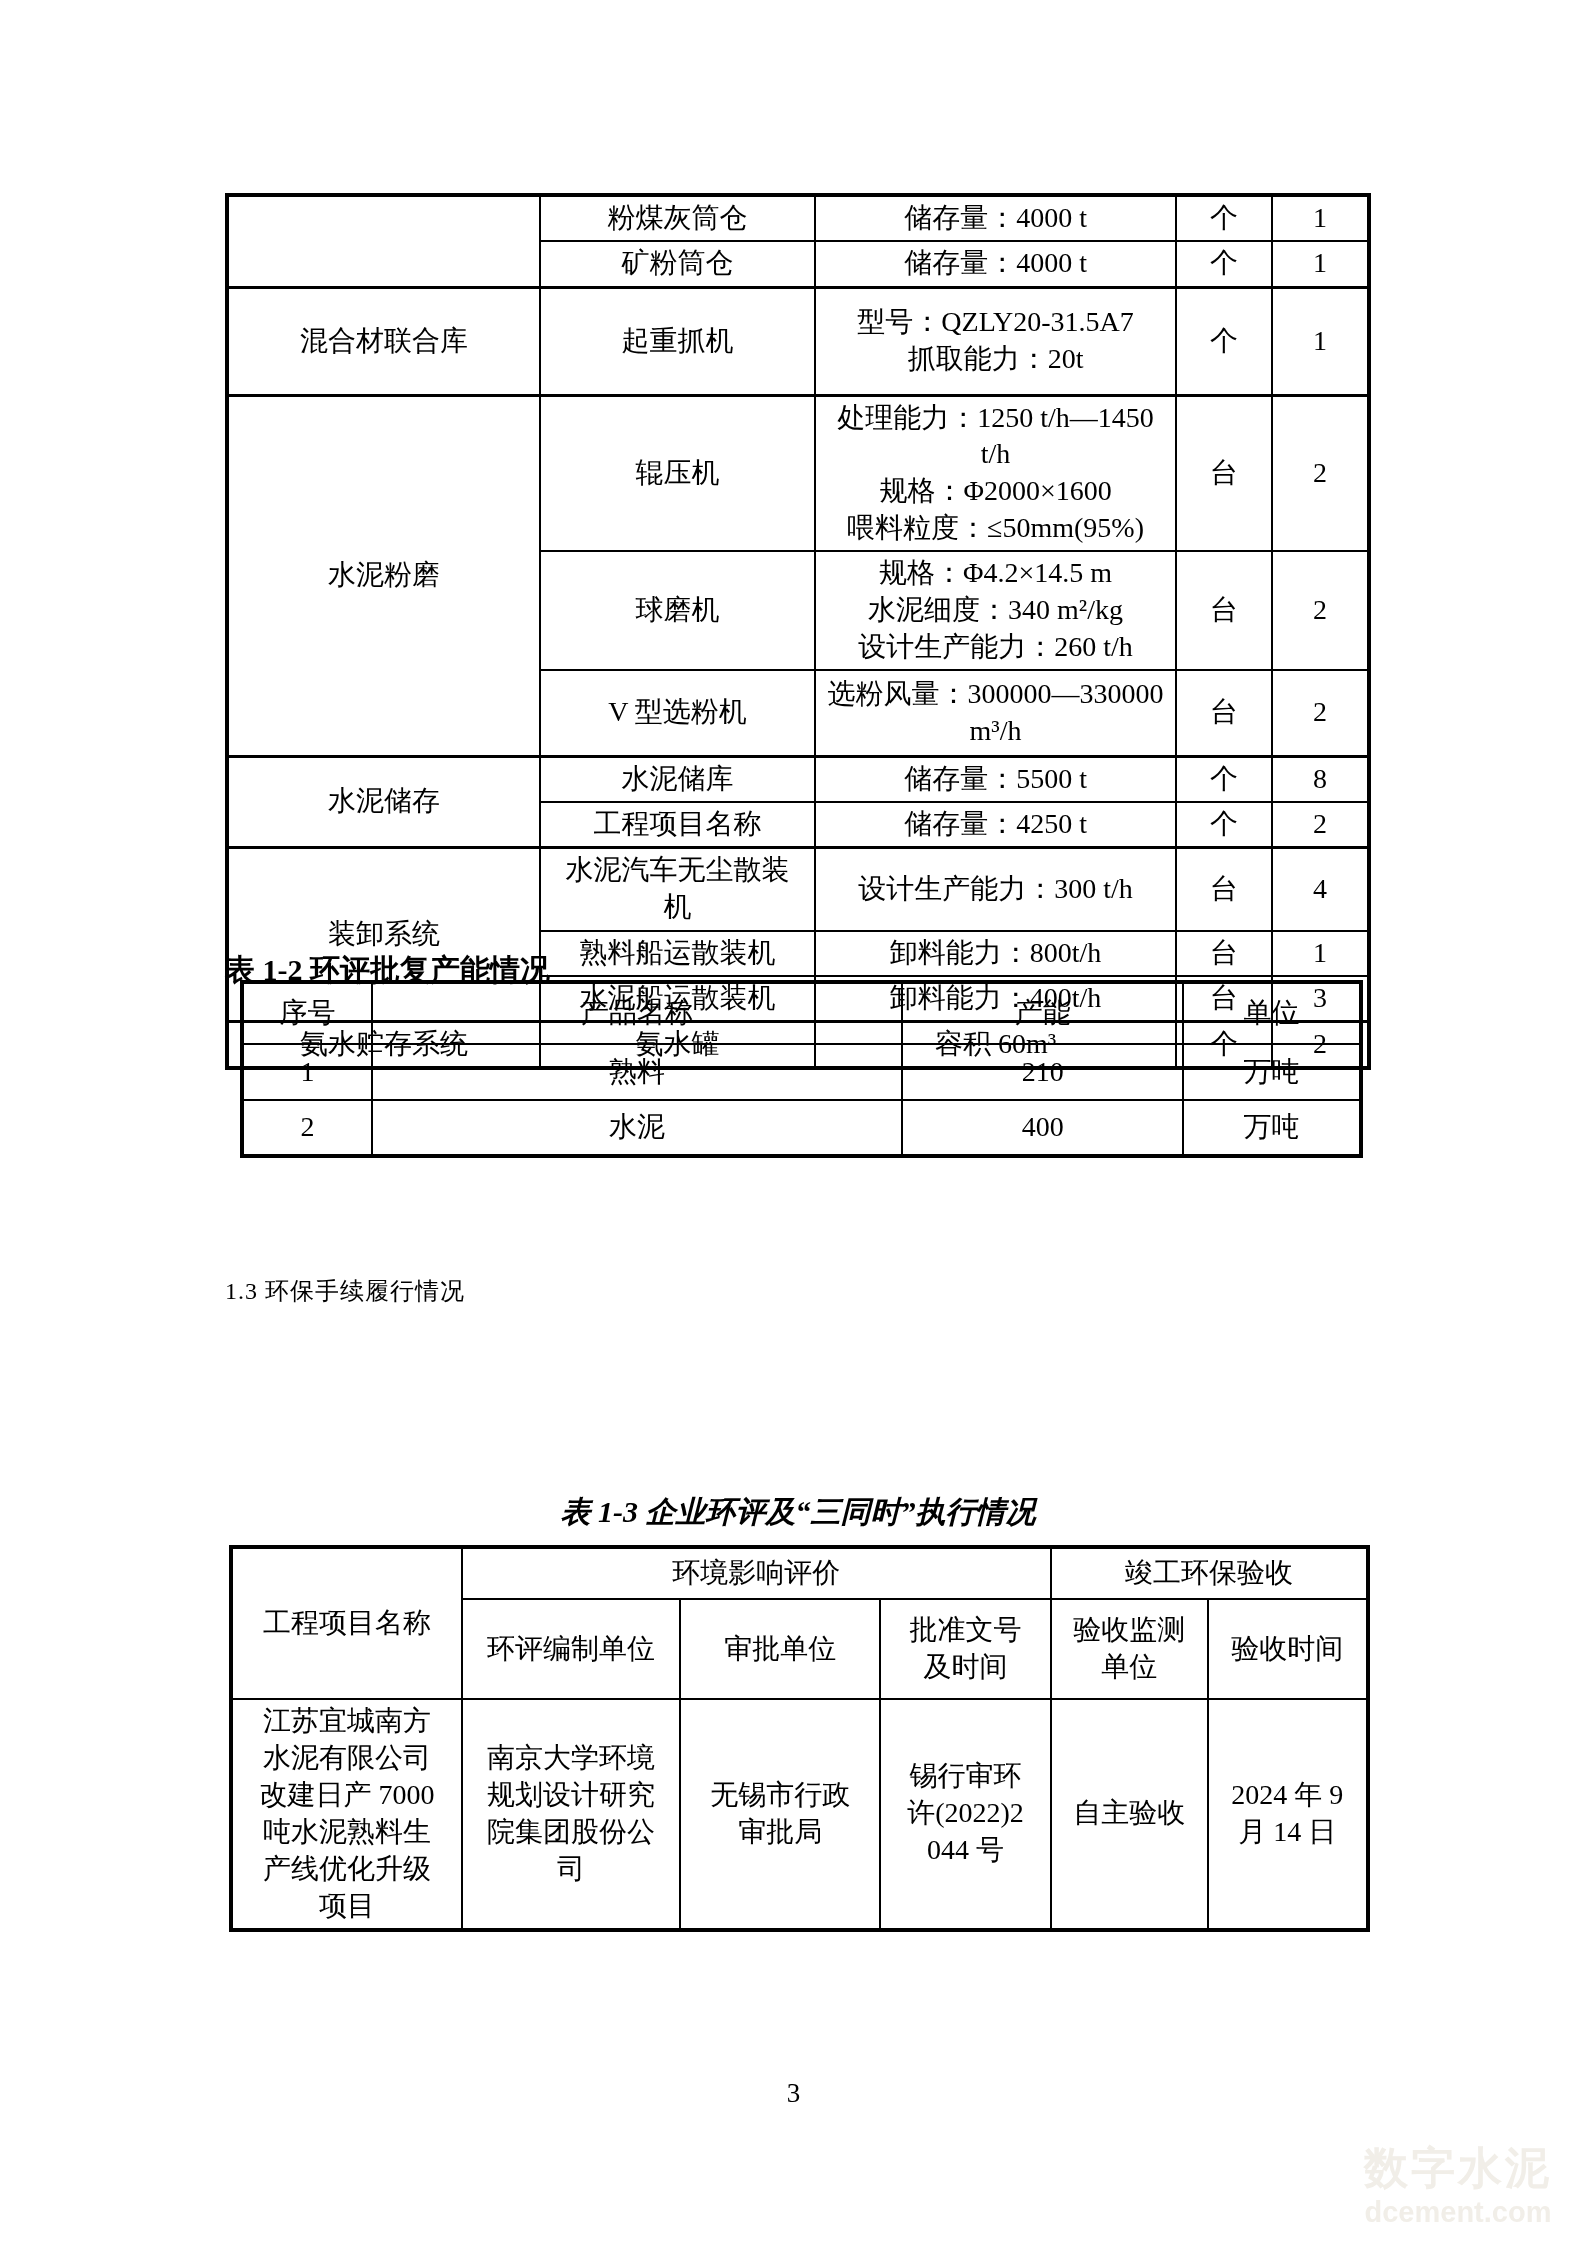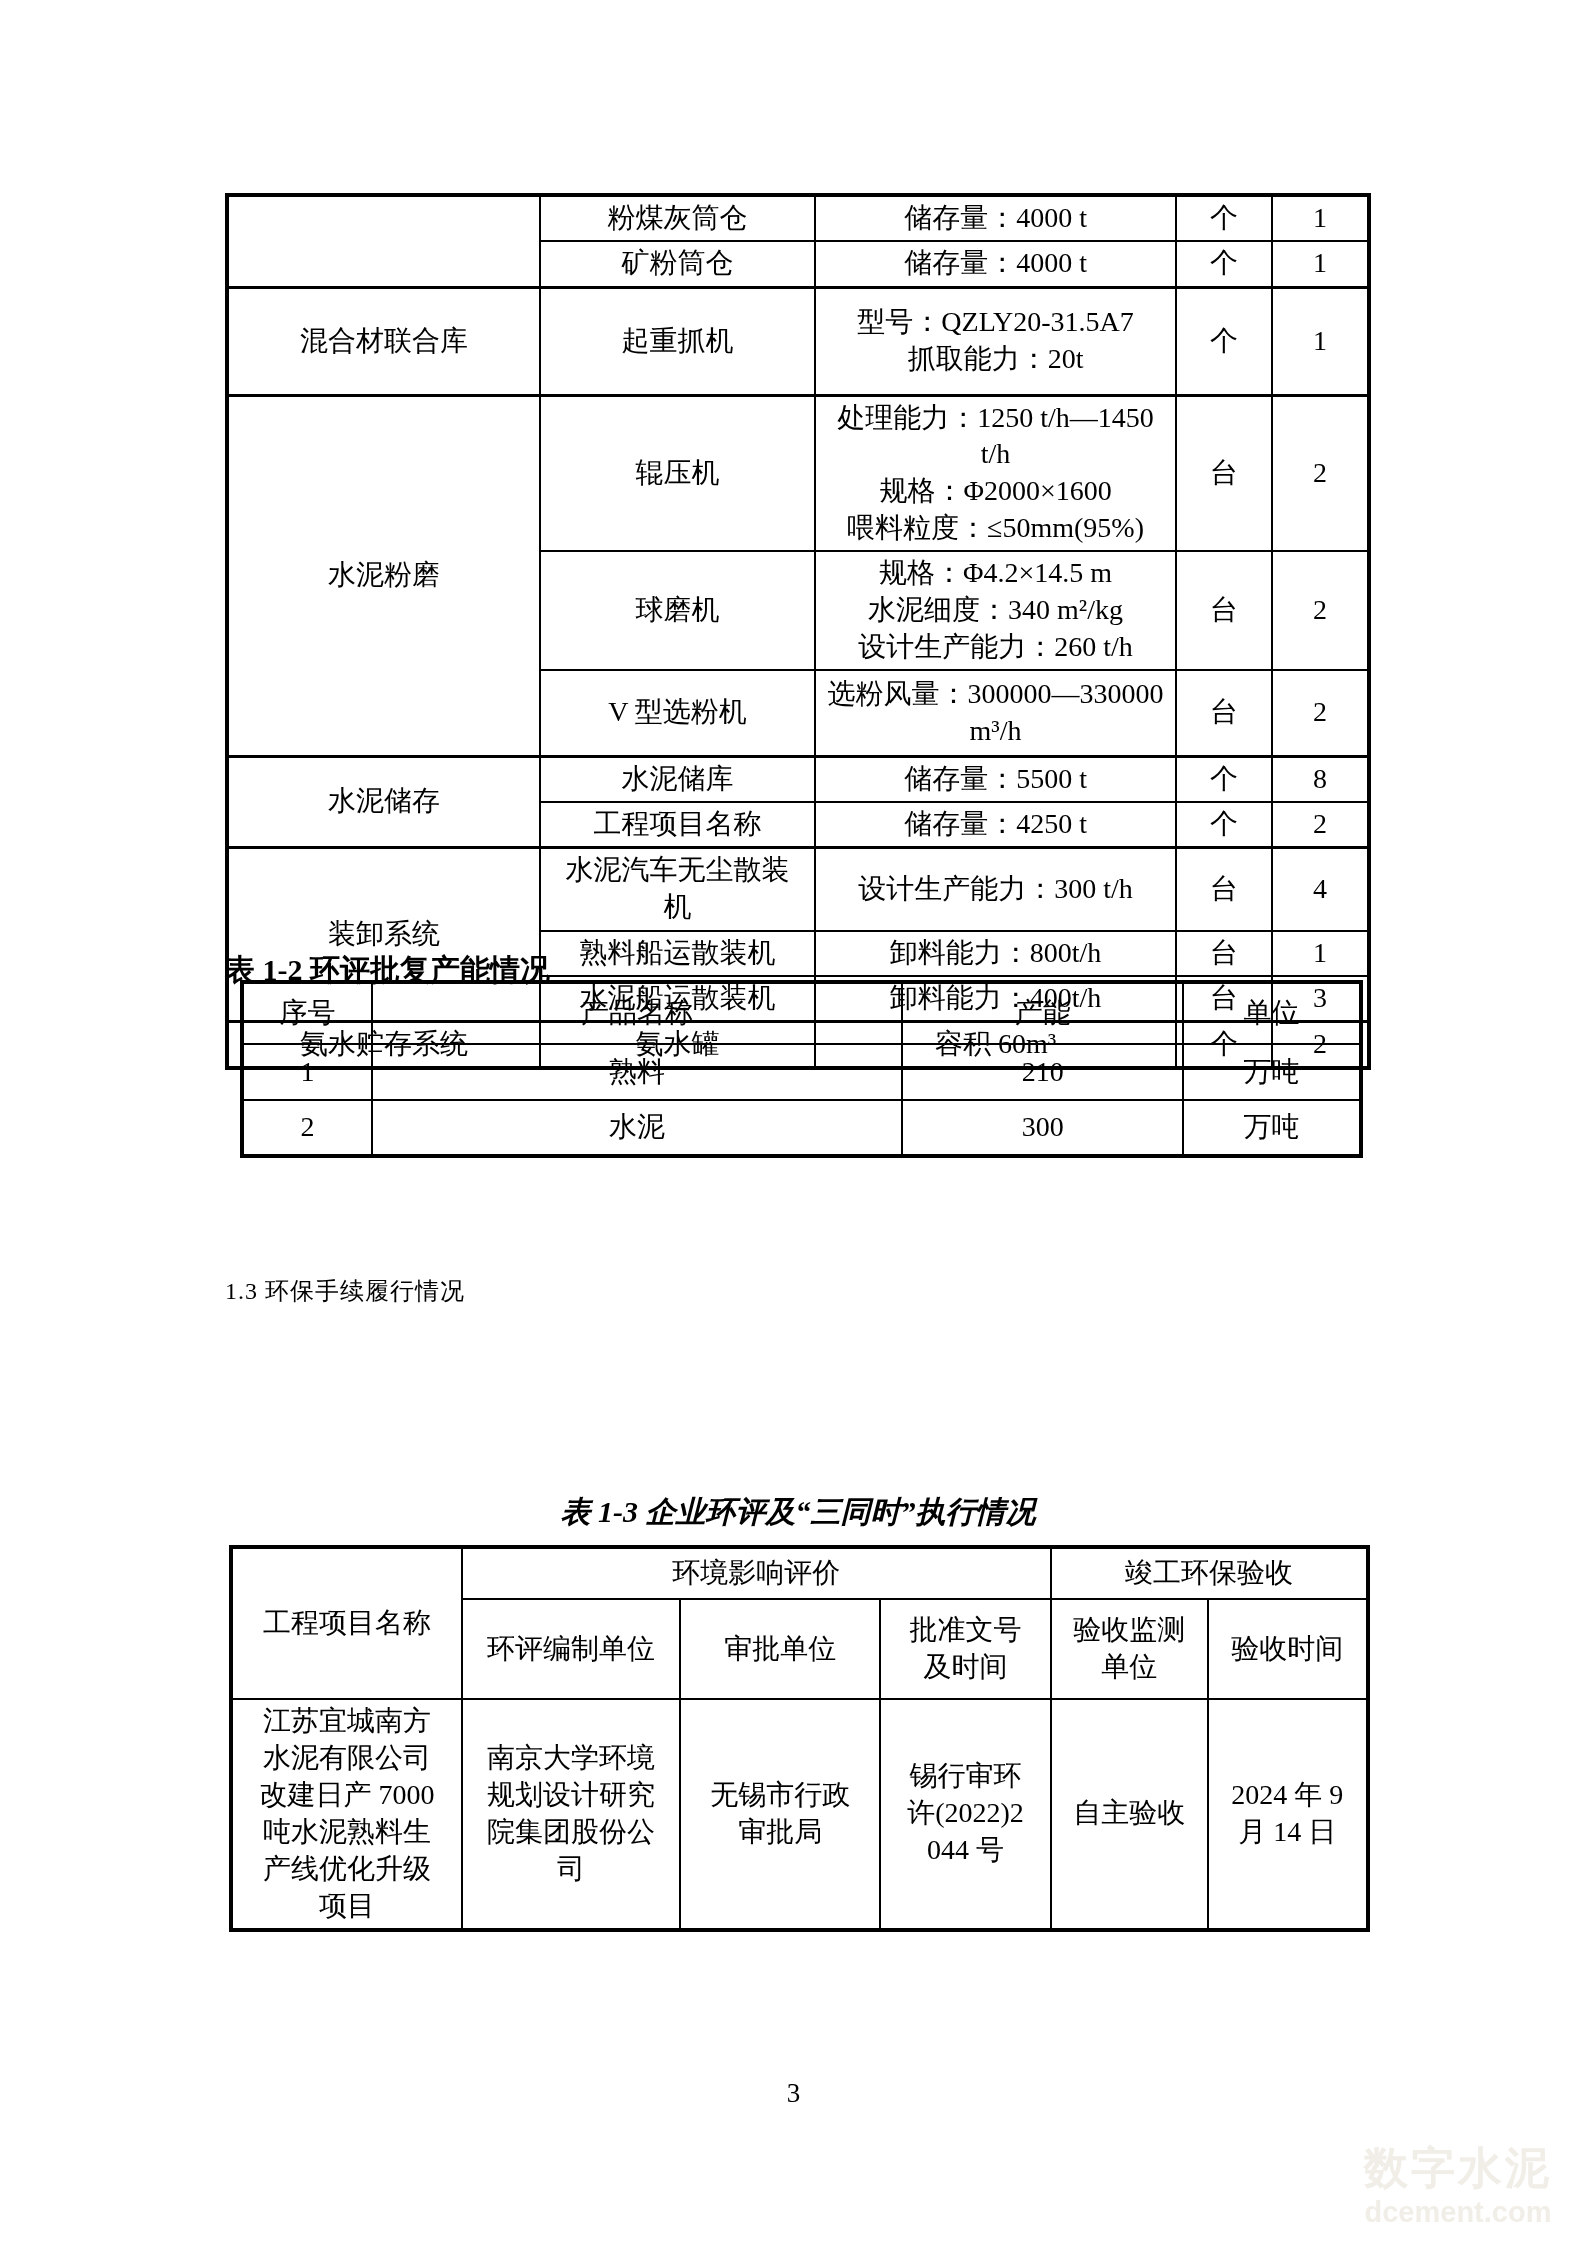--- a/index.html
+++ b/index.html
@@ -193,21 +193,21 @@
         </tr>
         <tr>
           <td>1</td>
           <td>熟料</td>
           <td>210</td>
           <td>万吨</td>
         </tr>
         <tr>
           <td>2</td>
           <td>水泥</td>
-          <td>300</td>
+          <td>400</td>
           <td>万吨</td>
         </tr>
       </tbody>
     </table>
   </div>
 
   <div class="sec-heading">1.3 环保手续履行情况</div>
 
   <div class="comp-caption">表 1-3 企业环评及“三同时”执行情况</div>
 

